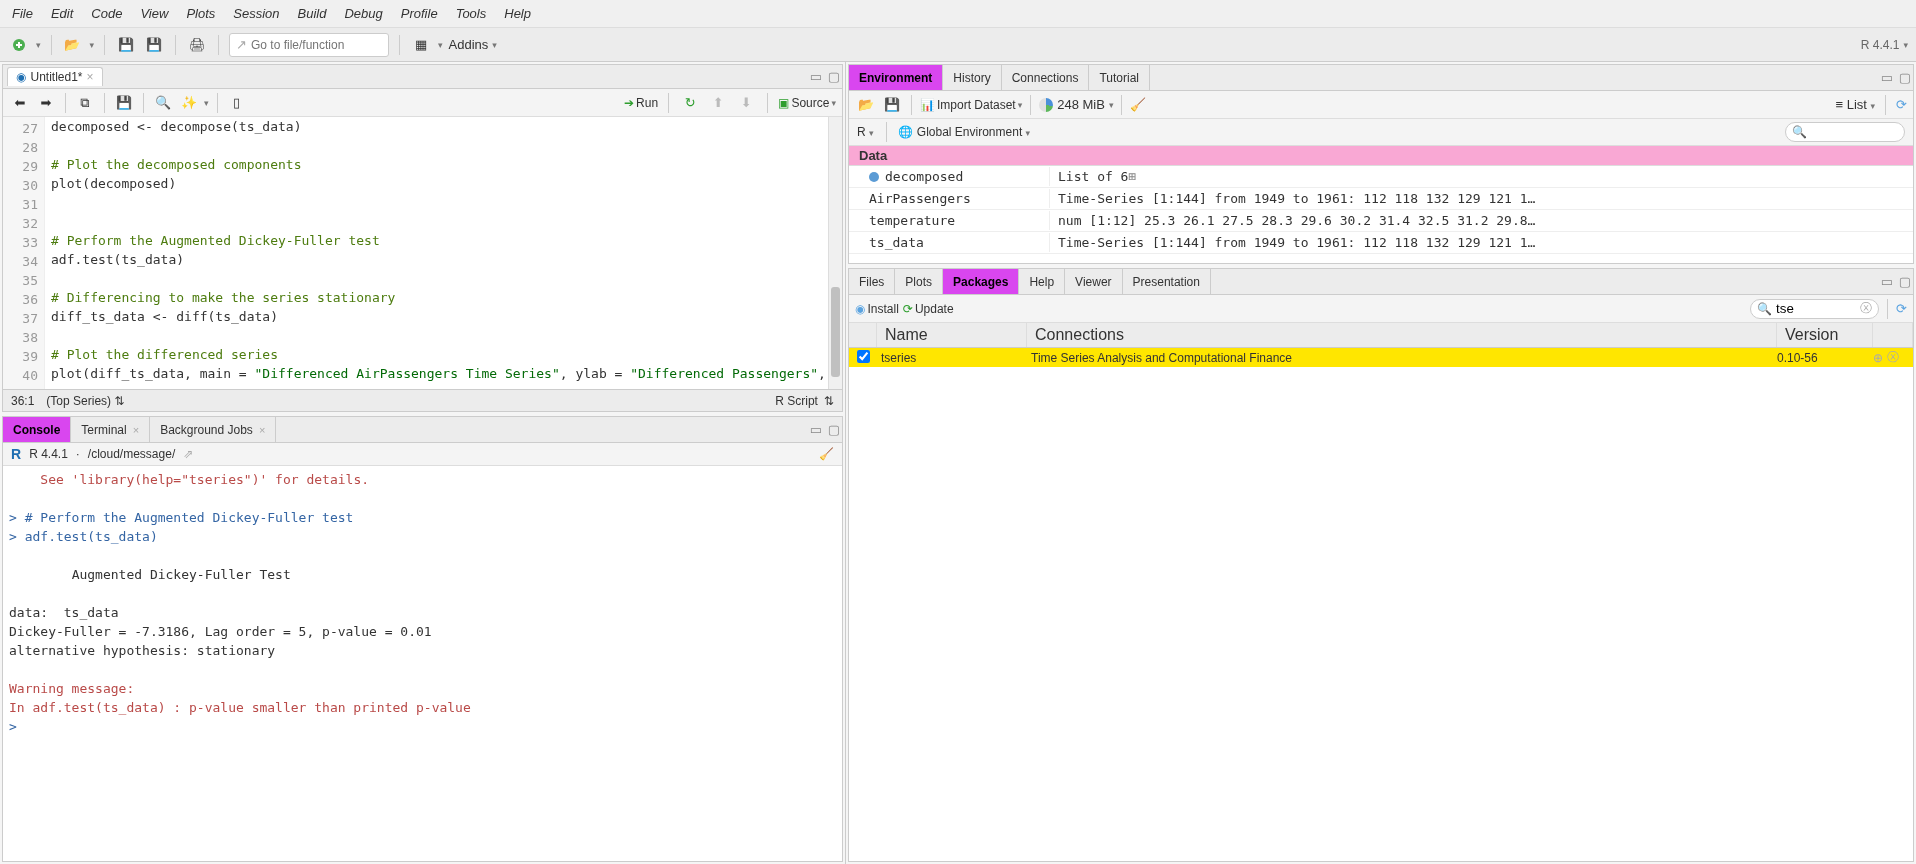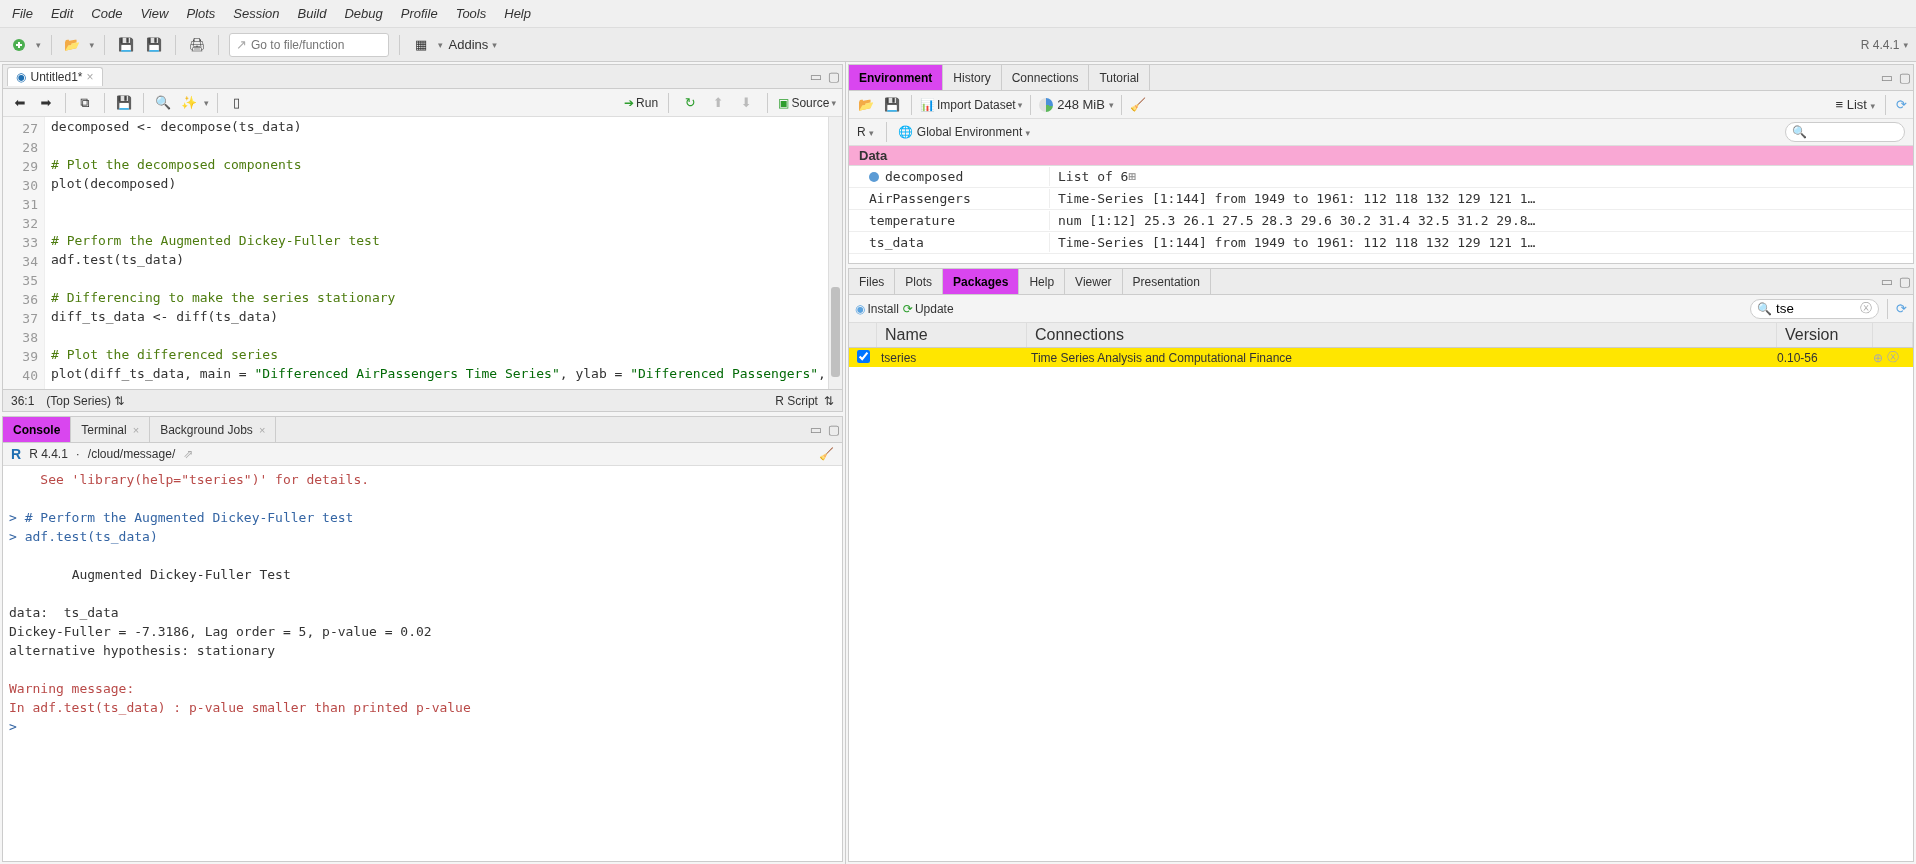--- a/index.html
+++ b/index.html
@@ -240,21 +240,21 @@
         <span style="margin-left:auto; color:#bbb;">🧹</span>
       </div>
       <div class="console-body" id="consolebody"><span class="coutred">    See 'library(help="tseries")' for details.</span>
 <span class=""></span>
 <span class="coutblue">&gt; # Perform the Augmented Dickey-Fuller test</span>
 <span class="coutblue">&gt; adf.test(ts_data)</span>
 <span class=""></span>
 <span class="">        Augmented Dickey-Fuller Test</span>
 <span class=""></span>
 <span class="">data:  ts_data</span>
-<span class="">Dickey-Fuller = -7.3186, Lag order = 5, p-value = 0.02</span>
+<span class="">Dickey-Fuller = -7.3186, Lag order = 5, p-value = 0.01</span>
 <span class="">alternative hypothesis: stationary</span>
 <span class=""></span>
 <span class="coutred">Warning message:</span>
 <span class="coutred">In adf.test(ts_data) : p-value smaller than printed p-value</span>
 <span class="coutblue">&gt; </span>
 </div>
     </div>
   </div>
 
   <div class="right-col">

